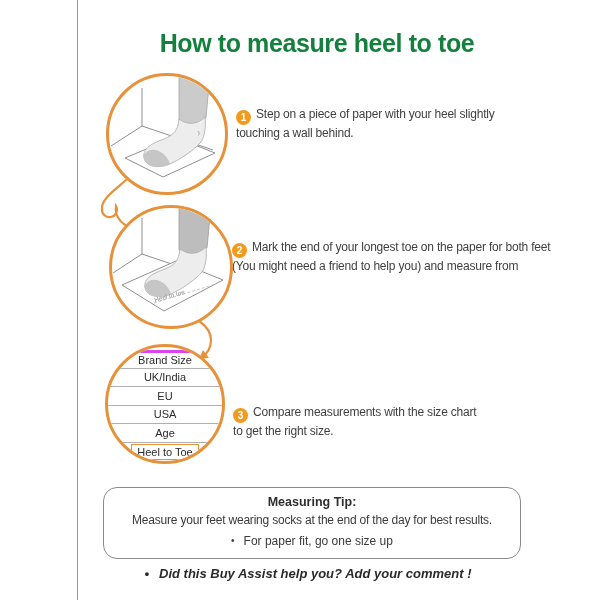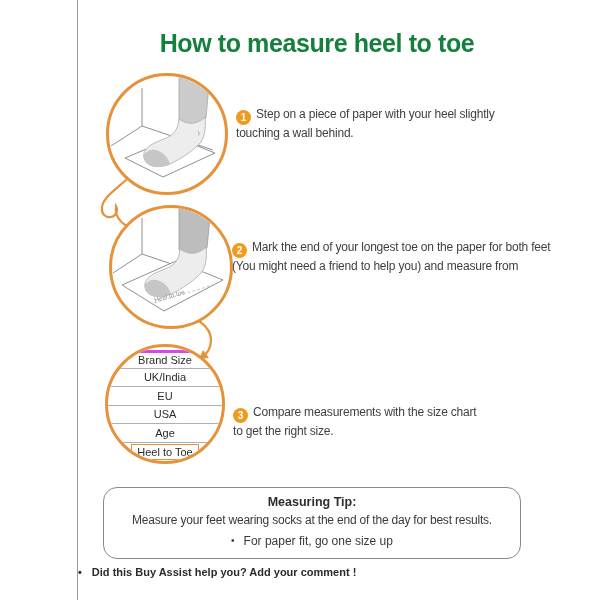--- a/index.html
+++ b/index.html
@@ -39,22 +39,22 @@
   .tipbox{position:absolute;left:103px;top:467px;width:418px;height:72px;box-sizing:border-box;
           border:1px solid #8a8a8a;border-radius:14px;background:#fff;text-align:center;
           padding-top:7px;margin-top:20px;}
   .tip-title{font-size:12.5px;font-weight:700;color:#2e2e2e;margin-bottom:4px;}
   .tip-line{font-size:12px;color:#3a3a3a;margin-bottom:4px;letter-spacing:-0.2px;}
   .tip-line2{font-size:12px;color:#3a3a3a;margin-bottom:1px;}
   .tip-bullets{display:inline-block;text-align:left;}
   .tip-bullet{font-size:12px;line-height:14.5px;color:#3a3a3a;}
   .tip-bullet::before{content:"•";margin-right:9px;font-size:10px;vertical-align:1px;}
   
-  .footer{position:absolute;left:78px;top:566px;width:460px;
-          font-size:11px;font-weight:700;color:#2b2b2b;}
+  .footer{position:absolute;left:78px;top:566px;width:460px;text-align:center;
+          font-size:13px;font-weight:700;color:#2b2b2b;font-style:italic;}
   .footer::before{content:"•";margin-right:10px;}
 </style>
 </head>
 <body>
 
 <div class="canvas">
 
   <div class="left-rule"></div>
 
   <div class="title">How to measure heel to toe</div>

